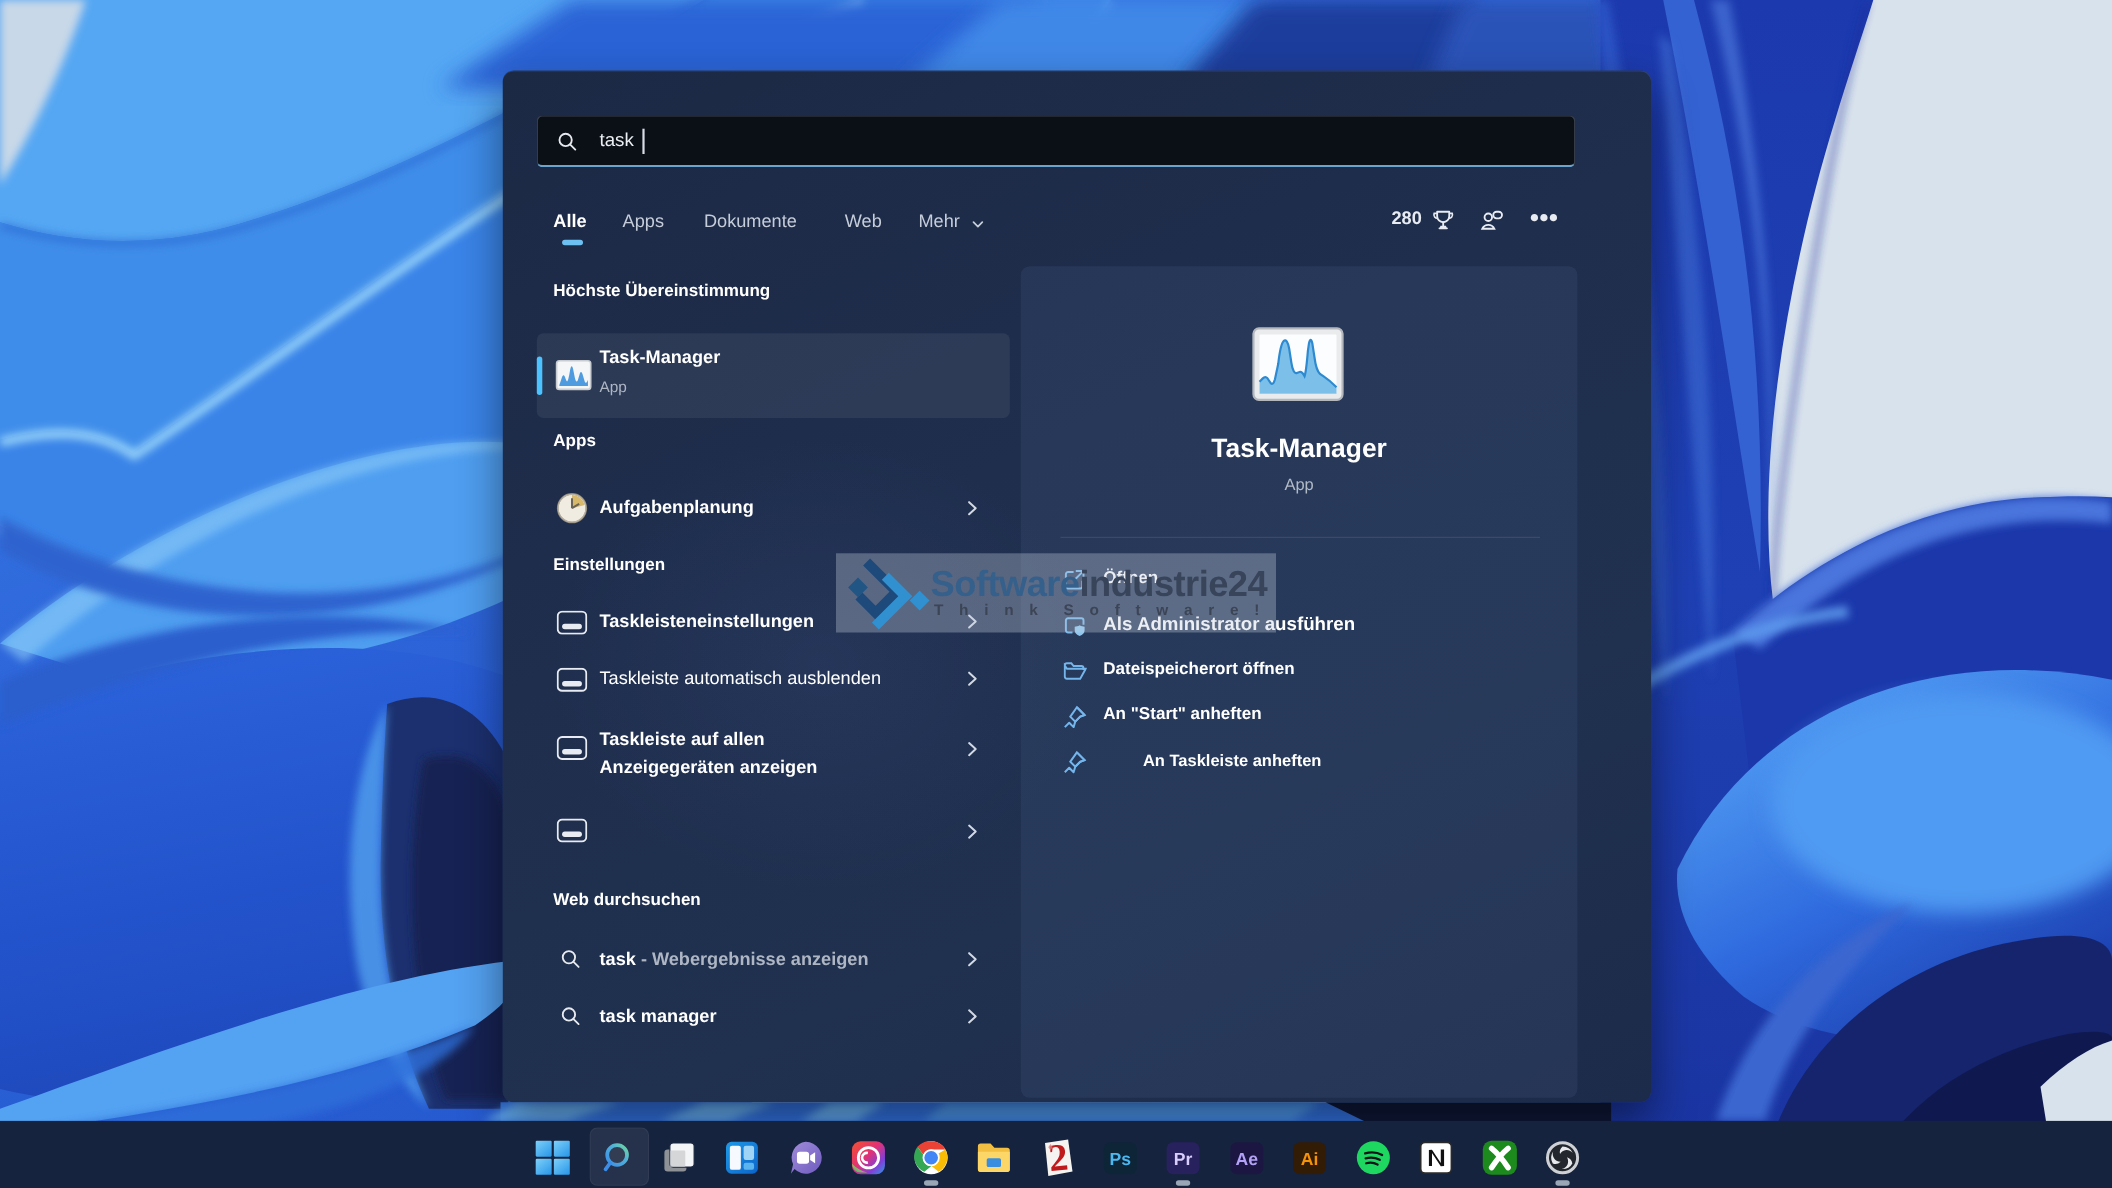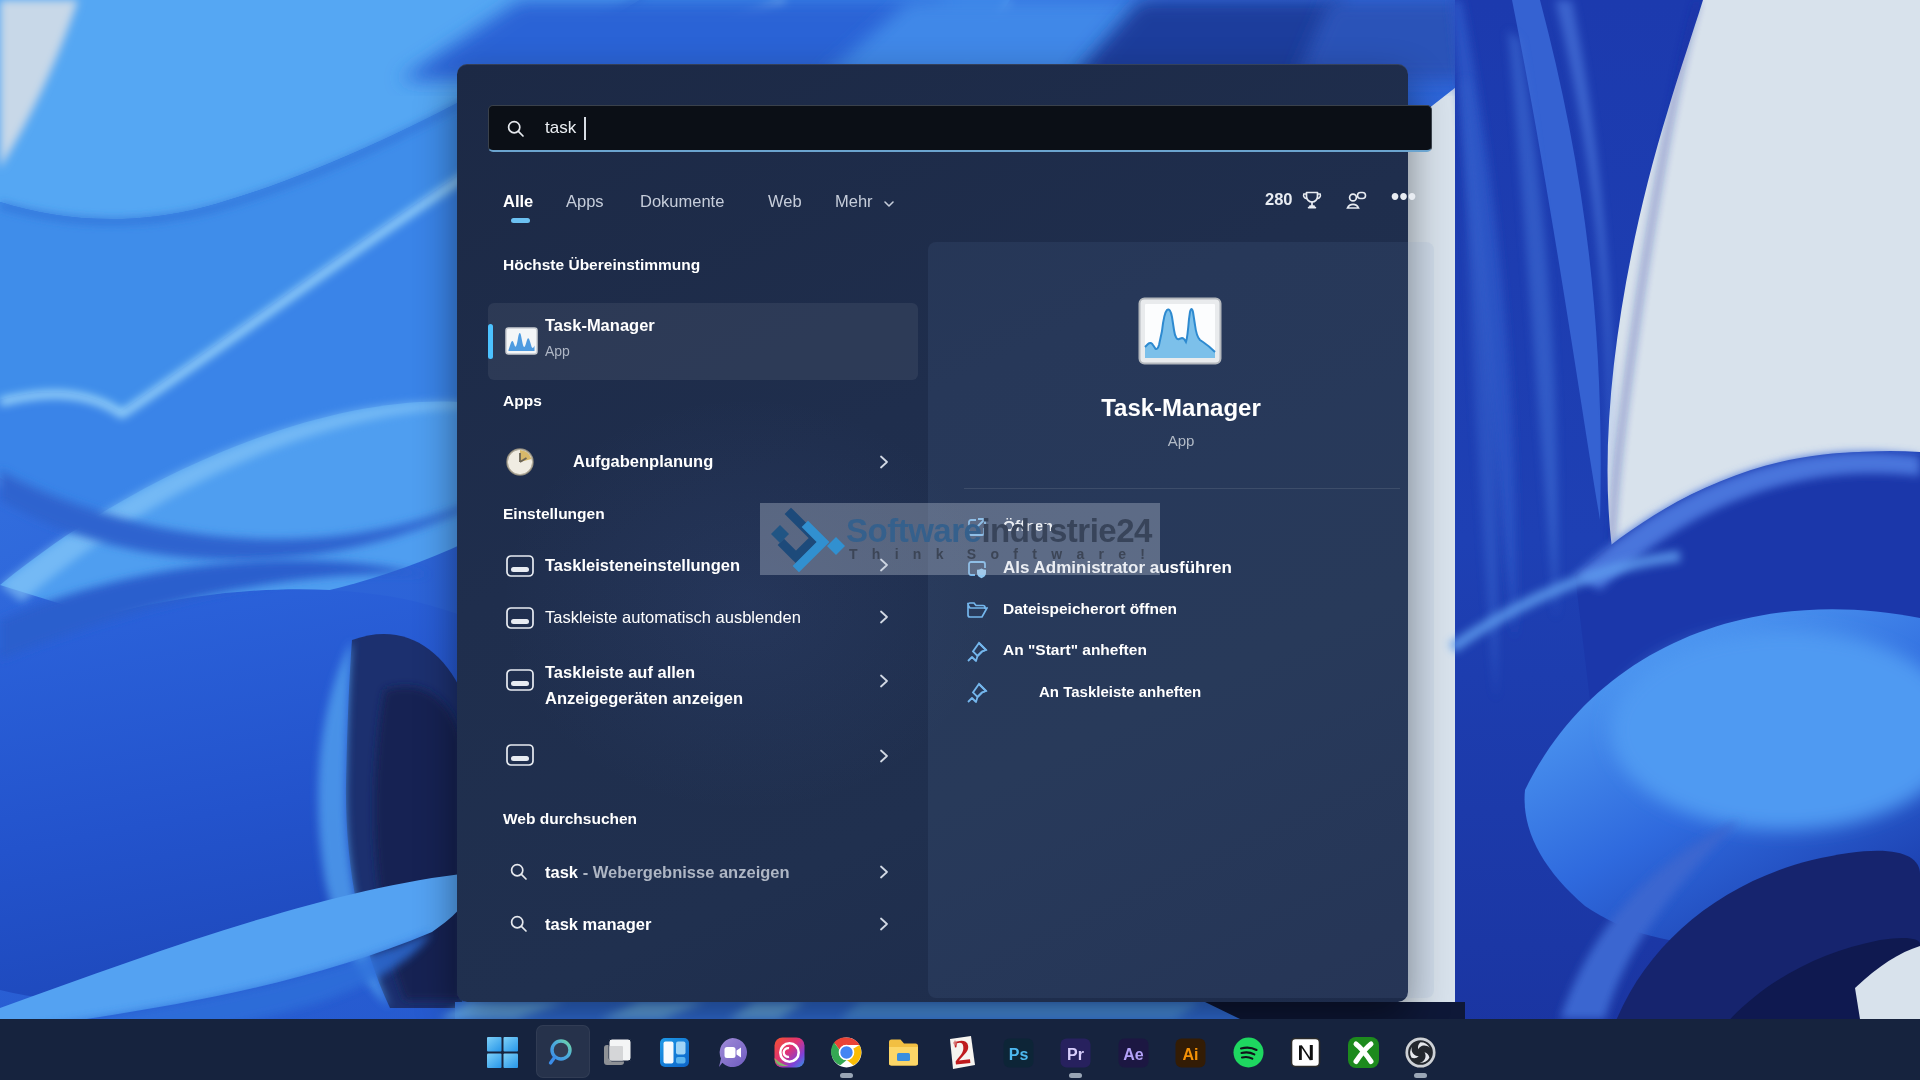--- a/index.html
+++ b/index.html
@@ -111,21 +111,21 @@
 <path d="M1690,1080 C1720,1010 1790,958 1880,940 C1905,936 1920,938 1920,944 L1920,1080 Z" fill="#0f1950"></path>
 <path d="M1855,988 C1878,966 1900,952 1920,946 L1920,1019 L1860,1019 Z" fill="#d8e2ec"></path>
 <path d="M1560,1019 C1590,930 1650,860 1740,820 C1670,890 1625,950 1605,1019 Z" fill="#3a66d0" filter="url(#soft1)"></path>
 
 <path d="M455,1002 L1465,1002 L1465,1019 L455,1019 Z" fill="#3272e2"></path>
 <path d="M1205,1002 L1465,1002 L1465,1019 L1240,1019 Z" fill="#0e1838"></path>
 <path d="M470,1002 L565,1002 L515,1019 L440,1019 Z M640,1002 L705,1002 L662,1019 L600,1019 Z M755,1002 L805,1002 L778,1019 L728,1019 Z" fill="#66b0f6" filter="url(#soft1)"></path>
 <path d="M860,1002 L1200,1002 L1175,1019 L840,1019 Z" fill="#4e9af0" filter="url(#soft1)"></path>
 </svg>
 
-<div class="abs" id="win" style="left:457px;top:64px;width:951px;height:938px;border-radius:10px;
+<div class="abs" id="win" style="left:457px;top:64px;width:1044px;height:938px;border-radius:10px;
   background:linear-gradient(155deg,#1c2945 0%,#1f2e4d 40%,#20304f 70%,#1d2b4a 100%);
   box-shadow:0 18px 40px rgba(0,0,0,0.45), inset 0 1px 0 rgba(255,255,255,0.10);">
 
   <div class="abs" style="left:40px;top:330px;width:500px;height:420px;border-radius:50%;
     background:radial-gradient(ellipse at center, rgba(90,120,200,0.10) 0%, rgba(90,120,200,0) 70%);"></div>
   <div class="abs" id="rpanel" style="left:471px;top:178px;width:506px;height:756px;border-radius:8px;
     background:rgba(120,150,200,0.10);"></div>
 
   <div class="abs" style="left:31px;top:41px;width:944px;height:47px;border-radius:5px;
     background:#0b0f16;border:1px solid #3a414b;border-bottom:2px solid #6ba4cf;">
@@ -174,21 +174,21 @@
 
   <div class="abs" style="left:46px;top:328px;font-size:15.5px;font-weight:700;color:#fff;">Apps</div>
 
   <svg class="abs" style="left:48px;top:383px" width="30" height="30" viewBox="0 0 30 30">
     <circle cx="15" cy="15" r="13" fill="#f0ece2" stroke="#8a8578" stroke-width="1.5"></circle>
     <path d="M15,15 L15,3 A12,12 0 0 1 26.5,12 Z" fill="#d8b86a"></path>
     <circle cx="15" cy="15" r="12.6" fill="none" stroke="#b8b2a2" stroke-width="1"></circle>
     <line x1="15" y1="15" x2="15" y2="6" stroke="#6a6457" stroke-width="1.8"></line>
     <line x1="15" y1="15" x2="21.5" y2="11" stroke="#6a6457" stroke-width="1.8"></line>
   </svg>
-  <div class="abs" style="left:88px;top:388px;font-size:16.5px;font-weight:600;color:#fff;margin-left:28px;">Aufgabenplanung</div>
+  <div class="abs" style="left:88px;top:388px;font-size:16.5px;font-weight:600;color:#fff;">Aufgabenplanung</div>
   <svg class="abs" style="left:419px;top:390px" width="16" height="16" viewBox="0 0 16 16">
     <path d="M5,2.5 L11,8 L5,13.5" fill="none" stroke="#d2d9e4" stroke-width="1.8" stroke-linecap="round" stroke-linejoin="round"></path>
   </svg>
 
   <div class="abs" style="left:46px;top:441px;font-size:15.5px;font-weight:700;color:#fff;">Einstellungen</div>
 
   <svg class="abs" style="left:49px;top:491px" width="28" height="22" viewBox="0 0 28 22">
     <rect x="1" y="1" width="26" height="20" rx="4" fill="none" stroke="#e8ecf2" stroke-width="1.7"></rect>
     <rect x="5" y="12" width="18" height="5" rx="2.5" fill="#e8ecf2"></rect>
   </svg>

